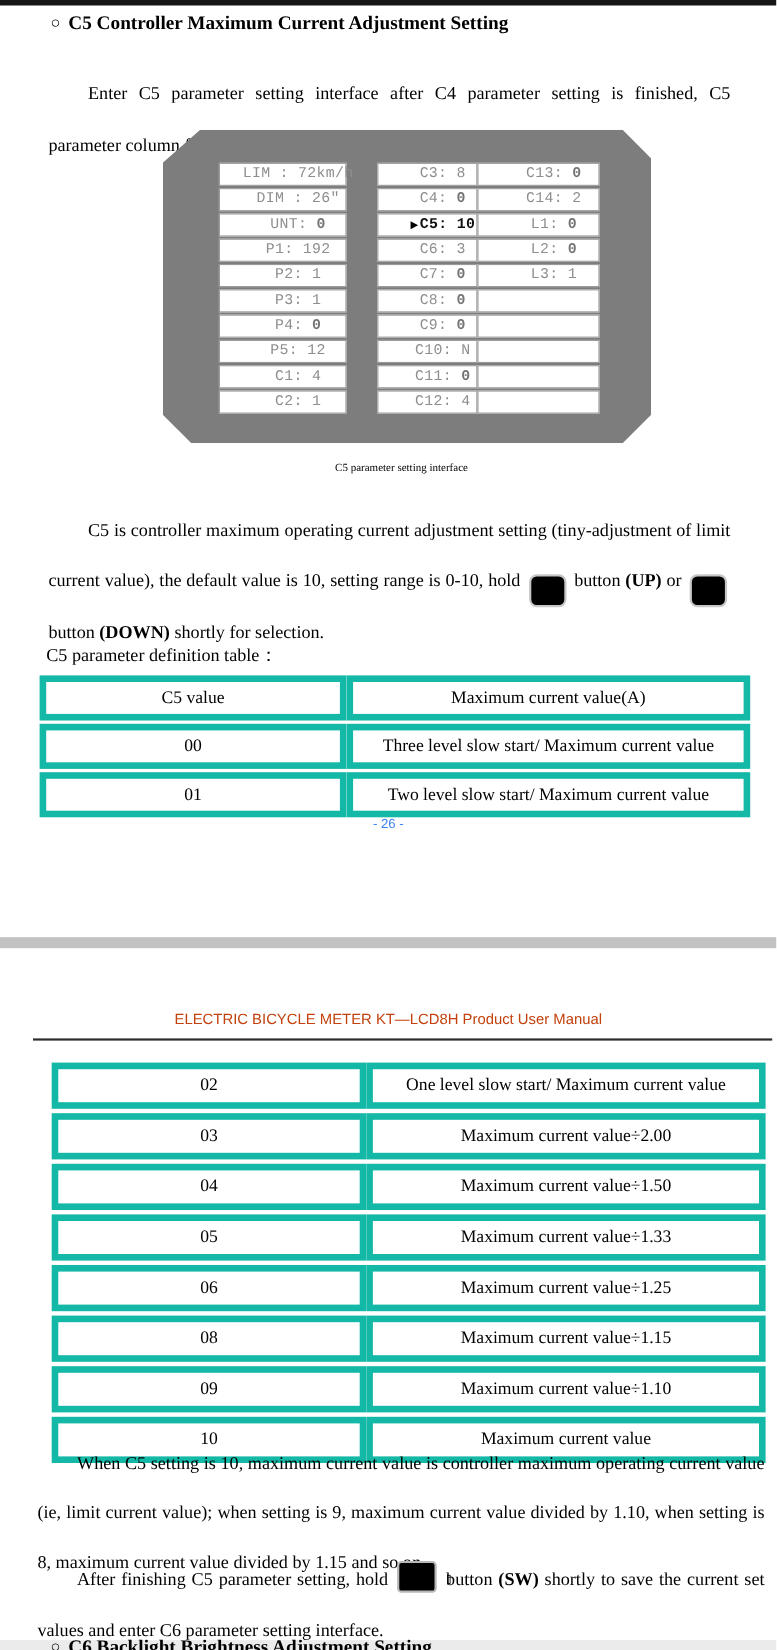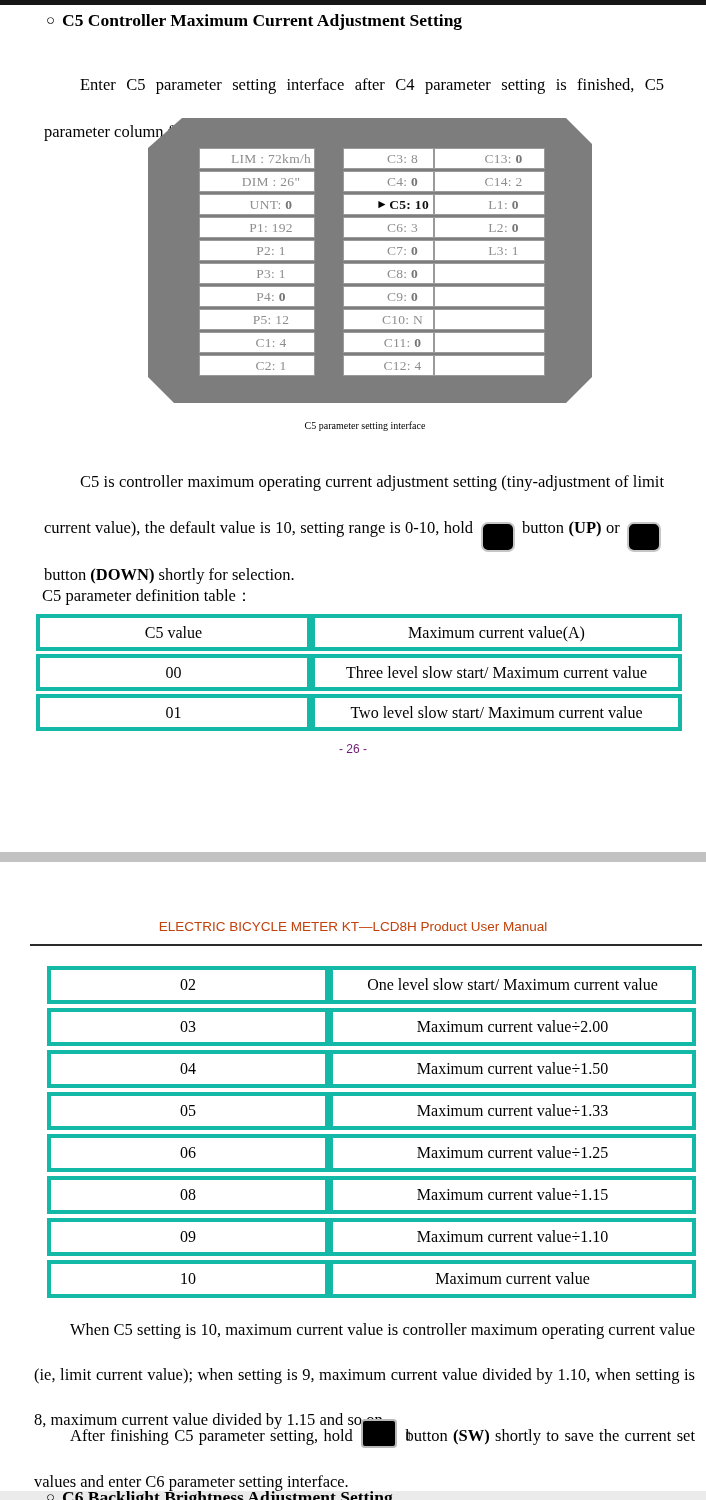--- a/index.html
+++ b/index.html
@@ -20,49 +20,49 @@
 
   
   .lcd{position:absolute;left:148px;top:118px;width:444px;height:285px;background:#7d7d7d;
        clip-path:polygon(0 30px,34px 0,calc(100% - 26px) 0,100% 26px,100% calc(100% - 26px),
                  calc(100% - 26px) 100%,26px 100%,0 calc(100% - 26px));}
   .lcd-grid{position:absolute;left:51px;top:30px;display:flex;}
   .lcd-col{display:flex;flex-direction:column;row-gap:2px;}
   .lcd-col-1{width:116px;}.lcd-col-2{width:91px;margin-left:28px;}.lcd-col-3{width:111px;}
   .lcd-cell{height:19px;background:#fff;border:1px solid #9a9a9a;display:flex;
             align-items:center;justify-content:center;
-            font-family:Liberation Serif, serif;font-size:13.5px;color:#8e8e8e;
+            font-family:Liberation Mono, monospace;font-size:13.5px;color:#8e8e8e;
             letter-spacing:.3px;white-space:nowrap;padding-left:28px;}
   .lcd-cell .lcd-val.b{font-weight:bold;color:#757575;}
   .lcd-cell.sel{color:#111;font-weight:bold;}
   .lcd-cell.sel .lcd-val{color:#111;font-weight:bold;}
   .lcd-cell .marker{color:#000;font-size:12px;margin-right:1px;}
 
   
   .btn-icon{display:inline-block;width:30px;height:26px;background:#000;border:2px solid #c6c6c6;
             border-radius:7px;vertical-align:-9px;text-align:center;margin:0 3px;}
   .btn-icon .tri{display:block;color:#fff;font-size:15px;line-height:26px;
                  font-family:"DejaVu Sans", sans-serif;}
   .sw-icon{display:inline-block;width:32px;height:25px;background:#000;border:2px solid #b8b8b8;
            border-radius:4px;vertical-align:-8px;text-align:center;margin:0 3px;}
   .sw-icon svg{margin-top:2px;}
 
   
   .def-table{border-collapse:separate;font-size:16px;table-layout:fixed;}
-  .def-table td,.def-table th{border:4px solid #14b8a6;text-align:center;font-weight:normal;
+  .def-table td,.def-table th{border:6px solid #14b8a6;text-align:center;font-weight:normal;
                               padding:0 6px;background:#fff;overflow:hidden;white-space:nowrap;}
   .t1{position:absolute;left:36px;top:611px;width:646px;border-spacing:0 3px;}
   .t1 td,.t1 th{height:29px;}
   .t1 .col-a{width:255px;}
   .t2{position:absolute;left:35px;top:962px;width:661px;border-spacing:0 4px;padding-left:12px;}
   .t2 td{height:30px;}
   .t2 .col-a{width:262px;}
 
   .page-num{position:absolute;left:0;right:0;top:742px;text-align:center;
-            font-family:"Liberation Sans", sans-serif;font-size:12px;color:#701a75;}
+            font-family:"Liberation Sans", sans-serif;font-size:12px;color:#3b82f6;}
 
   
   .separator{position:absolute;left:0;top:852px;width:706px;height:10px;background:#c2c2c2;}
   .p2-header{position:absolute;left:0;right:0;top:919px;text-align:center;
              font-family:"Liberation Sans", sans-serif;font-size:13.5px;color:#c2410c;}
   .p2-rule{position:absolute;left:30px;right:4px;top:944px;border-top:2px solid #2b2b2b;}
 
   .p-when{position:absolute;left:34px;right:11px;top:1290px;line-height:45px;text-indent:36px;}
   .p-after{position:absolute;left:34px;right:11px;top:1396px;line-height:46px;text-indent:36px;}
 

